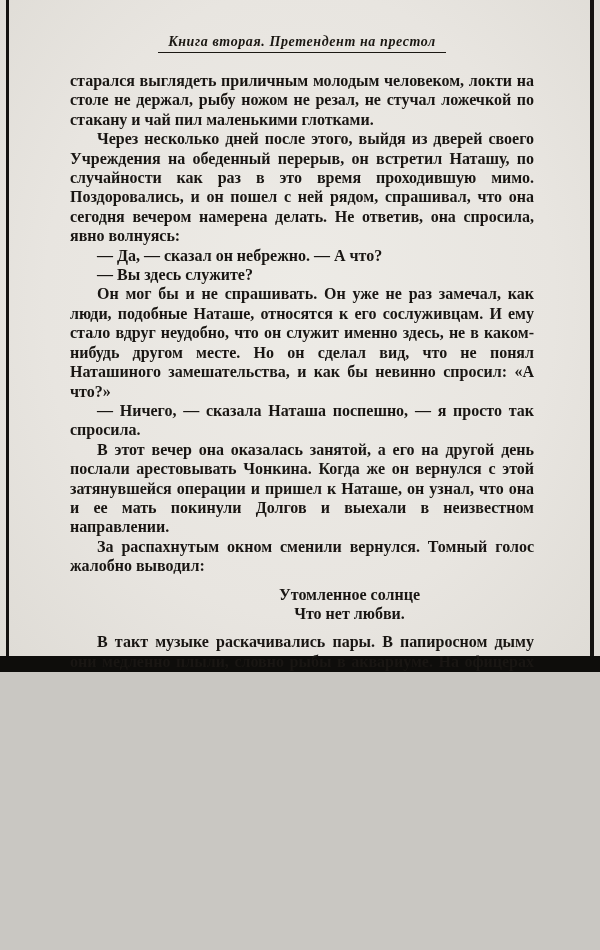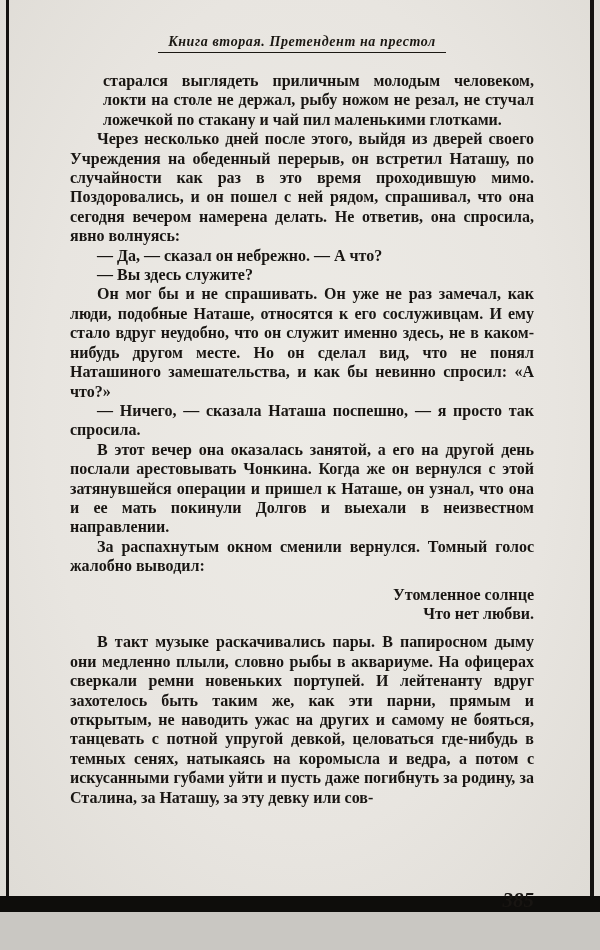--- a/index.html
+++ b/index.html
@@ -4,21 +4,21 @@
 <style>
   html, body {
     margin: 0;
     padding: 0;
     background: #c9c7c2;
     font-family: "Liberation Serif", "DejaVu Serif", serif;
   }
   .page {
     position: relative;
     width: 600px;
-    height: 912px;
+    height: 672px;
     margin: 0 auto;
     background:
       radial-gradient(ellipse at 50% 45%, #edebe6 0%, #e8e5e0 60%, #dedbd5 100%);
     overflow: hidden;
     color: #181512;
   }
   .edge-left {
     position: absolute;
     left: 6px; top: 0; bottom: 0;
     width: 3px;
@@ -63,25 +63,24 @@
     font-weight: 600;
     text-align: justify;
     color: #191613;
   }
   .para {
     margin: 0;
     text-indent: 27px;
   }
   .para.noindent {
     text-indent: 0;
-    margin-left: 33px;
   }
   .verse {
     margin: 9px 0 9px 95px;
-    text-align: right;
+    text-align: center;
   }
   .verse-line {
     text-indent: 0;
     line-height: 19.4px;
   }
   .page-number {
     position: absolute;
     top: 888px;
     right: 66px;
     font-size: 21px;

